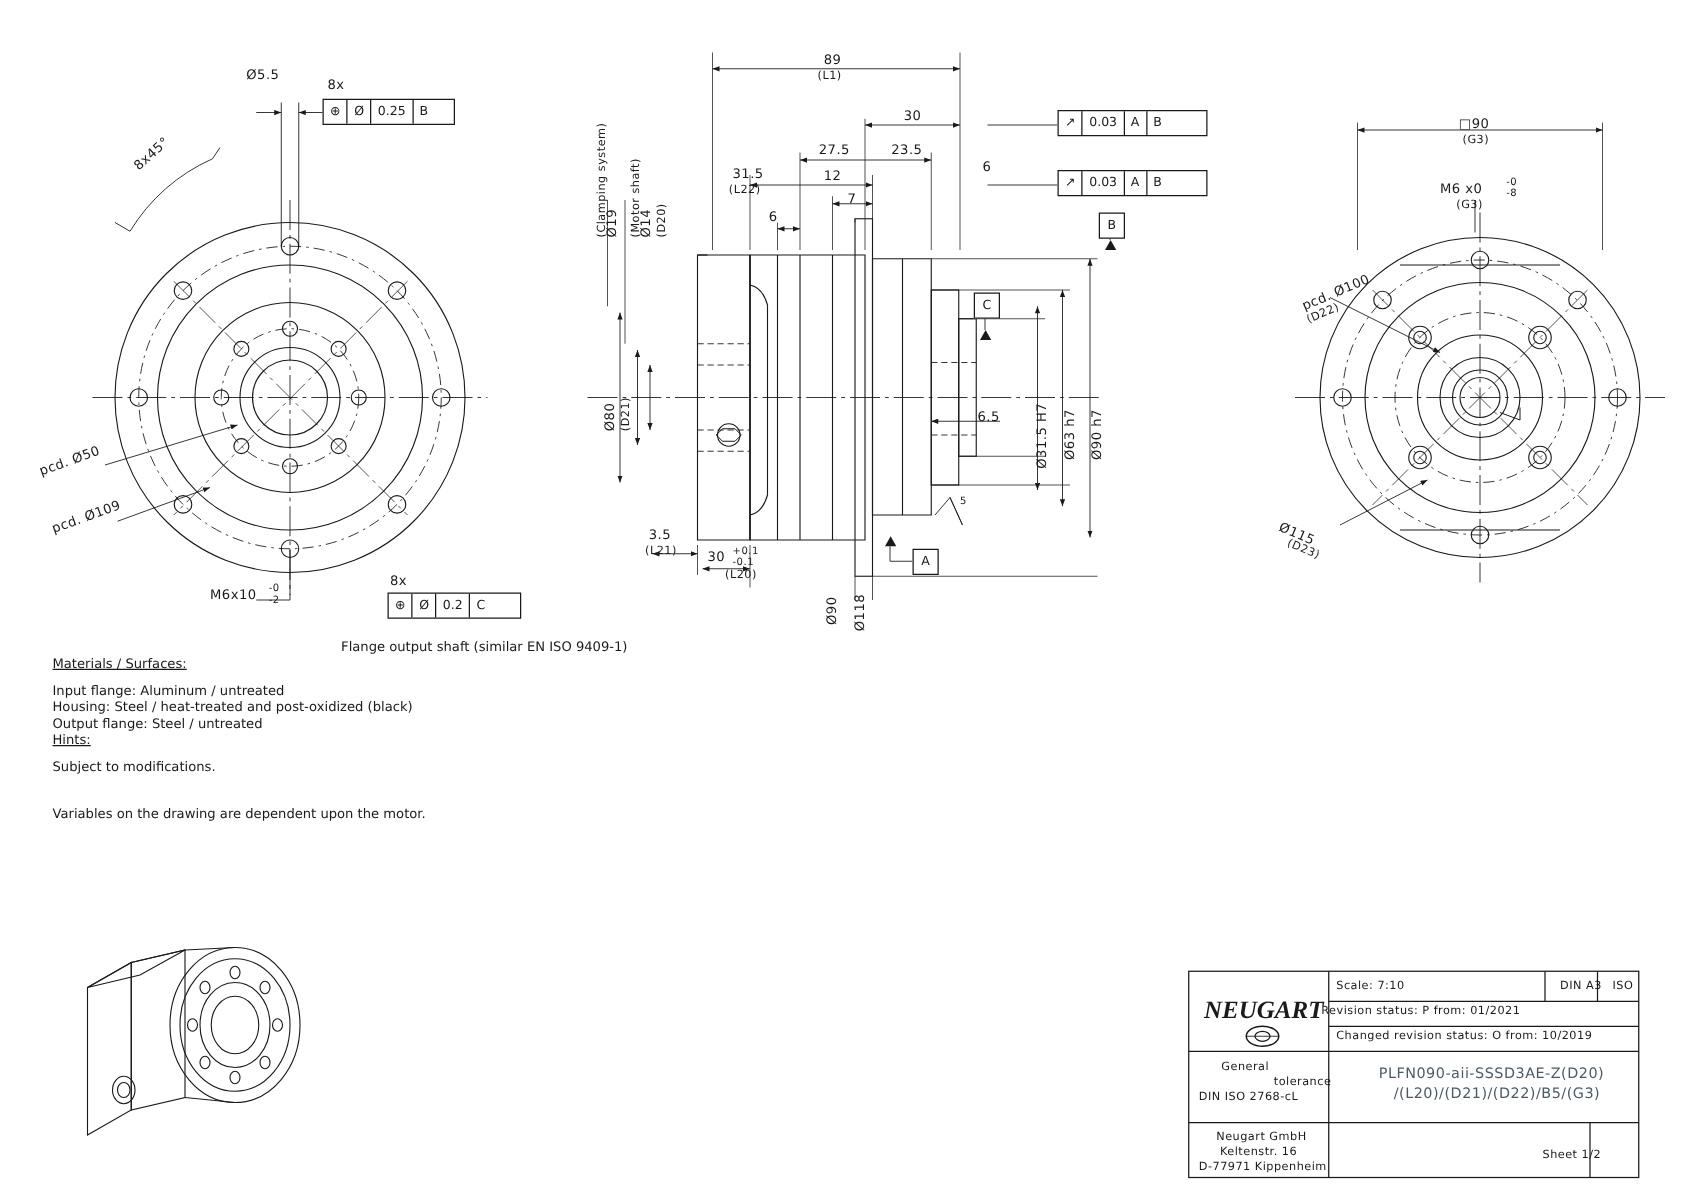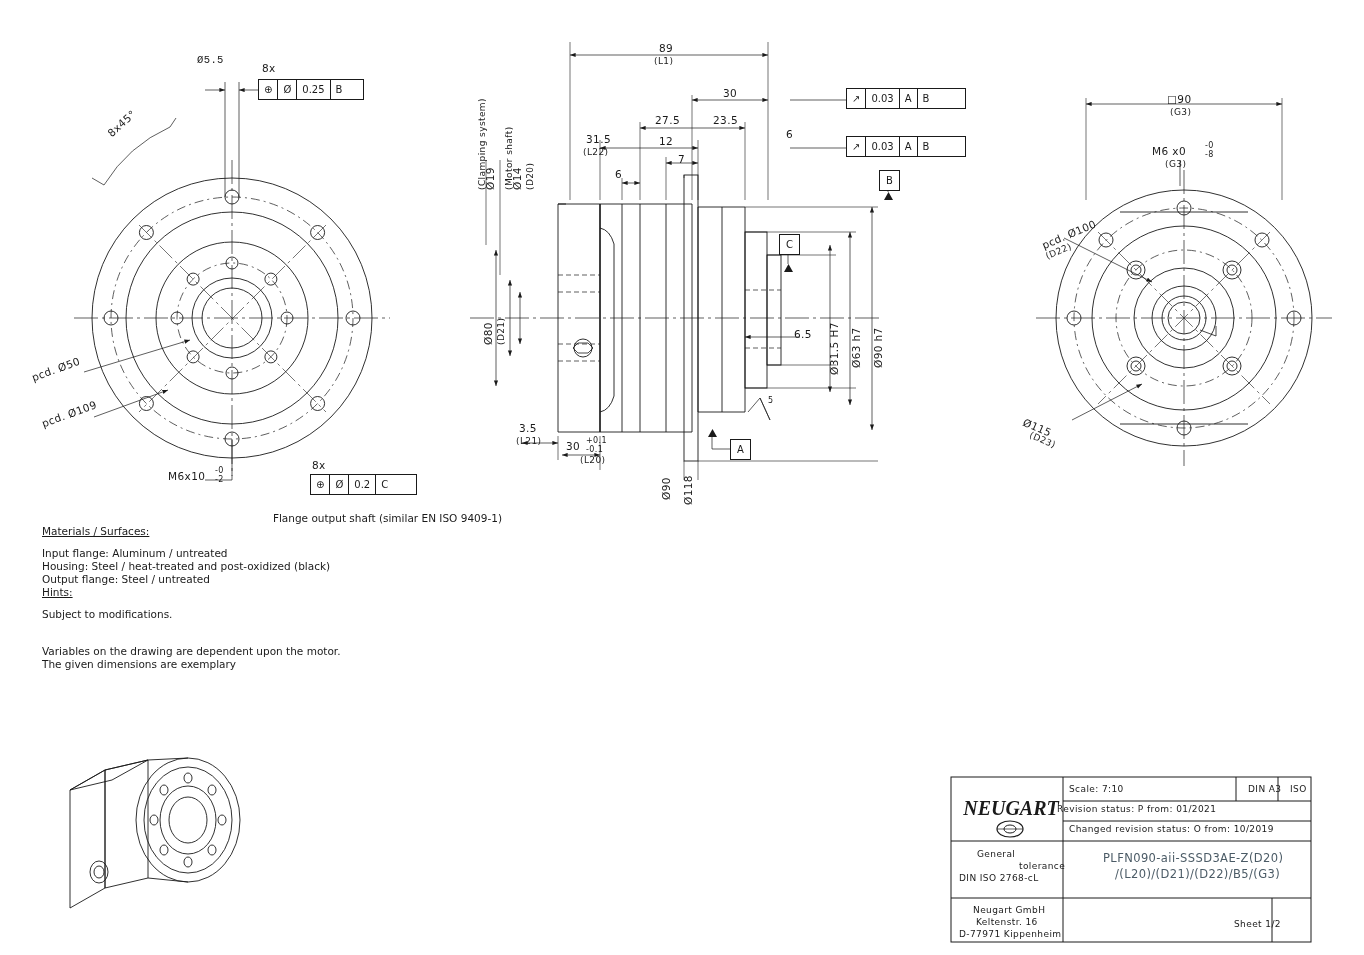--- a/index.html
+++ b/index.html
@@ -278,21 +278,21 @@
     <line x1="951" y1="898" x2="1063" y2="898"></line>
     <line x1="951" y1="841" x2="1063" y2="841"></line>
     <line x1="1236" y1="777" x2="1236" y2="801"></line>
     <line x1="1278" y1="777" x2="1278" y2="801"></line>
     <line x1="1272" y1="898" x2="1272" y2="942"></line>
   </g>
 
   </g>
 </svg>
 
-<div class="txt" style="left:197px;top:54px;font-family:Liberation Mono, monospace;">Ø5.5</div>
+<div class="txt" style="left:197px;top:54px;">Ø5.5</div>
 <div class="txt" style="left:262px;top:62px;">8x</div>
 <div class="fcf" style="left:258px;top:79px;width:104px;">
   <div>⊕</div>
   <div>Ø</div>
   <div>0.25</div>
   <div>B</div>
 </div>
 <div class="txt" style="left:105px;top:130px;transform:rotate(-42deg);transform-origin:0 0;">8x45°</div>
 <div class="txt" style="left:30px;top:372px;transform:rotate(-20deg);transform-origin:0 0;">pcd. Ø50</div>
 <div class="txt" style="left:40px;top:418px;transform:rotate(-20deg);transform-origin:0 0;">pcd. Ø109</div>
@@ -347,21 +347,21 @@
 <div class="txt rot90" style="left:872px;top:368px;">Ø90  h7</div>
 <div class="txt rot90" style="left:660px;top:500px;">Ø90</div>
 <div class="txt rot90" style="left:682px;top:505px;">Ø118</div>
 
 <div class="txt" style="left:519px;top:422px;">3.5</div>
 <div class="txt sm" style="left:516px;top:436px;">(L21)</div>
 <div class="txt" style="left:566px;top:440px;">30</div>
 <div class="txt xs" style="left:586px;top:436px;">+0.1</div>
 <div class="txt xs" style="left:586px;top:445px;">-0.1</div>
 <div class="txt sm" style="left:580px;top:455px;">(L20)</div>
-<div class="txt" style="left:782px;top:328px;padding-left:12px;">6.5</div>
+<div class="txt" style="left:782px;top:328px;">6.5</div>
 <div class="txt xs" style="left:768px;top:396px;">5</div>
 
 <div class="txt" style="left:1167px;top:93px;">□90</div>
 <div class="txt sm" style="left:1170px;top:107px;">(G3)</div>
 <div class="txt" style="left:1152px;top:145px;">M6 x0</div>
 <div class="txt xs" style="left:1205px;top:141px;">-0</div>
 <div class="txt xs" style="left:1205px;top:150px;">-8</div>
 <div class="txt sm" style="left:1165px;top:159px;">(G3)</div>
 <div class="txt" style="left:1040px;top:240px;transform:rotate(-23deg);transform-origin:0 0;">pcd. Ø100</div>
 <div class="txt sm" style="left:1044px;top:252px;transform:rotate(-23deg);transform-origin:0 0;">(D22)</div>
@@ -370,21 +370,20 @@
 
 <div class="notes" style="position:absolute;left:42px;top:512px;width:460px;">
   <div style="text-align:right;">Flange output shaft (similar EN ISO 9409-1)</div>
   <div class="u" style="margin-bottom:9px;">Materials / Surfaces:</div>
   <div>Input flange: Aluminum / untreated</div>
   <div>Housing: Steel / heat-treated and post-oxidized (black)</div>
   <div style="">Output flange: Steel / untreated</div>
   <div class="u" style="margin-bottom:9px;">Hints:</div>
   <div style="margin-bottom:24px;">Subject to modifications.</div>
   <div>Variables on the drawing are dependent upon the motor.</div>
-  <div>The given dimensions are exemplary</div>
 </div>
 
 <div id="titleblock">
   <div class="logo" style="position:absolute;left:10px;top:20px;width:100px;text-align:center;">NEUGART</div>
   <svg style="position:absolute;left:44px;top:42px;" width="30" height="20">
     <ellipse cx="15" cy="10" rx="13" ry="8" fill="none" stroke="#1a1a1a" stroke-width="1.2"></ellipse>
     <ellipse cx="15" cy="10" rx="6" ry="4" fill="none" stroke="#1a1a1a" stroke-width="1"></ellipse>
     <line x1="2" y1="10" x2="28" y2="10" stroke="#1a1a1a" stroke-width="0.7"></line>
   </svg>
   <div class="txt sm" style="left:118px;top:7px;">Scale: 7:10</div>

